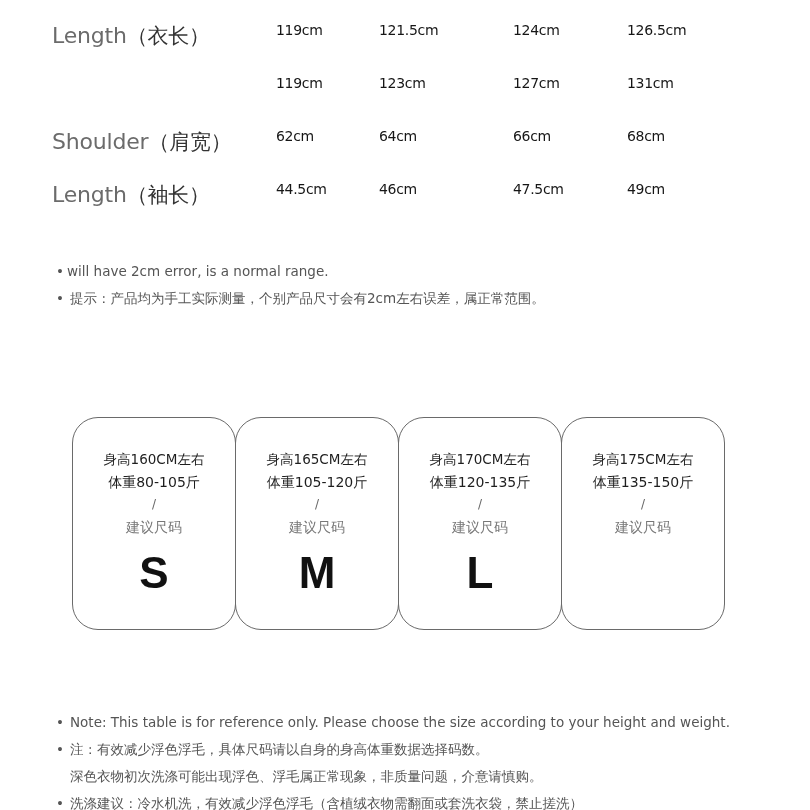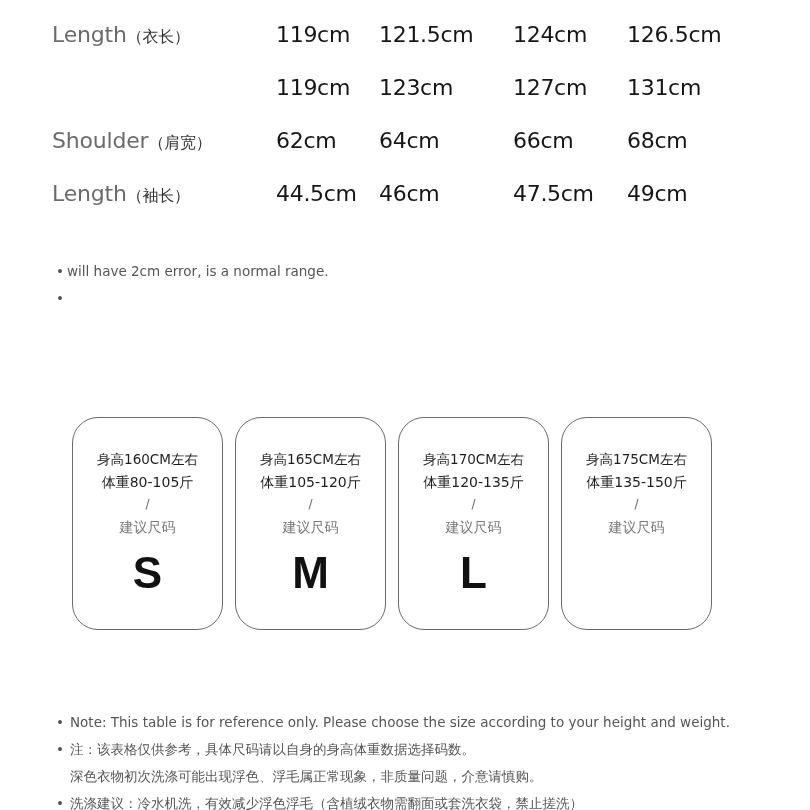--- a/index.html
+++ b/index.html
@@ -29,26 +29,26 @@
       position: absolute;
       left: 0;
       top: 4px;
       font-size: 22px;
       color: #6b6b6b;
       white-space: nowrap;
       letter-spacing: -0.2px;
     }
     .row-label .cn {
       color: #333333;
-      font-size: 16px;
+      font-size: 21px;
     }
     .cell {
       position: absolute;
       top: 4px;
-      font-size: 22px;
+      font-size: 14px;
       color: #161616;
       white-space: nowrap;
       letter-spacing: -0.3px;
     }
     .c0 { left: 224px; }
     .c1 { left: 327px; }
     .c2 { left: 461px; }
     .c3 { left: 575px; }
 
     .notes {
@@ -76,21 +76,21 @@
     .size-cards {
       position: absolute;
       left: 72px;
       top: 417px;
       width: 642px;
       height: 215px;
     }
     .card {
       position: absolute;
       top: 0;
-      width: 151px;
+      width: 164px;
       height: 213px;
       border: 1.5px solid #6a6a6a;
       border-radius: 26px;
       box-sizing: border-box;
       text-align: center;
     }
     .card.s  { left: 0; }
     .card.m  { left: 163px; }
     .card.l  { left: 326px; }
     .card.xl { left: 489px; }
@@ -169,20 +169,21 @@
 
 <div class="notes notes-top">
   <div class="note-line">
     <span class="bullet">•</span>
   </div>
   <div class="note-line cont">
     <span>will have 2cm error, is a normal range.</span>
   </div>
   <div class="note-line">
     <span class="bullet">•</span>
+    <span>提示：产品均为手工实际测量，个别产品尺寸会有2cm左右误差，属正常范围。</span>
   </div>
 </div>
 
 <div class="size-cards">
   <div class="card s">
     <div class="card-height">身高160CM左右</div>
     <div class="card-weight">体重80-105斤</div>
     <div class="card-slash">/</div>
     <div class="card-suggest">建议尺码</div>
     <div class="card-size">S</div>
@@ -209,21 +210,21 @@
   </div>
 </div>
 
 <div class="notes notes-bottom">
   <div class="note-line">
     <span class="bullet">•</span>
     <span>Note: This table is for reference only. Please choose the size according to your height and weight.</span>
   </div>
   <div class="note-line">
     <span class="bullet">•</span>
-    <span>注：该表格仅供参考，具体尺码请以自身的身高体重数据选择码数。</span>
+    <span>注：有效减少浮色浮毛，具体尺码请以自身的身高体重数据选择码数。</span>
   </div>
   <div class="note-line">
     <span>深色衣物初次洗涤可能出现浮色、浮毛属正常现象，非质量问题，介意请慎购。</span>
   </div>
   <div class="note-line">
     <span class="bullet">•</span>
     <span>洗涤建议：冷水机洗，有效减少浮色浮毛（含植绒衣物需翻面或套洗衣袋，禁止搓洗）</span>
   </div>
 </div>
 

